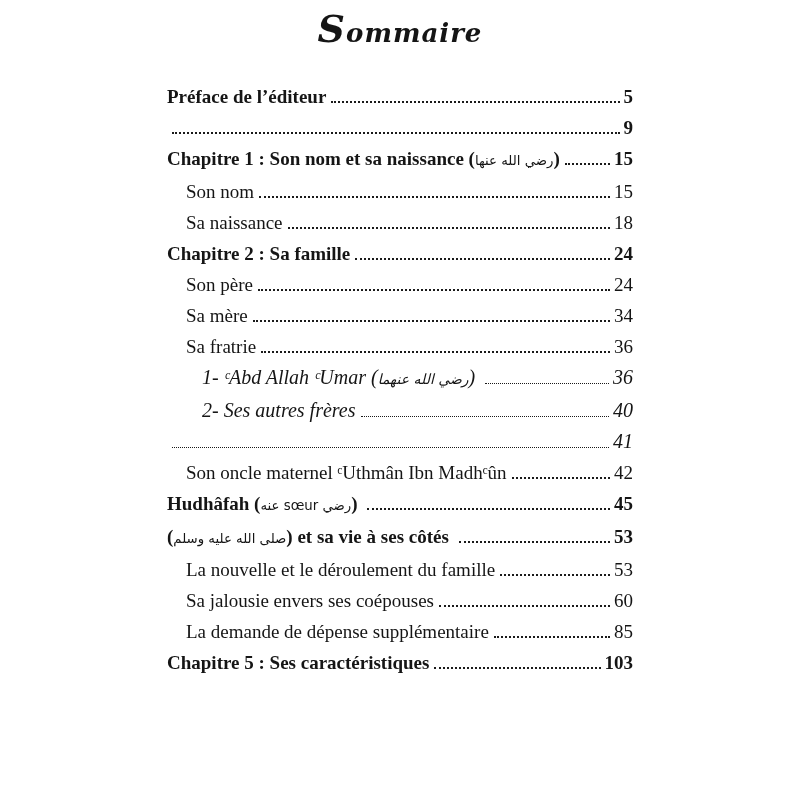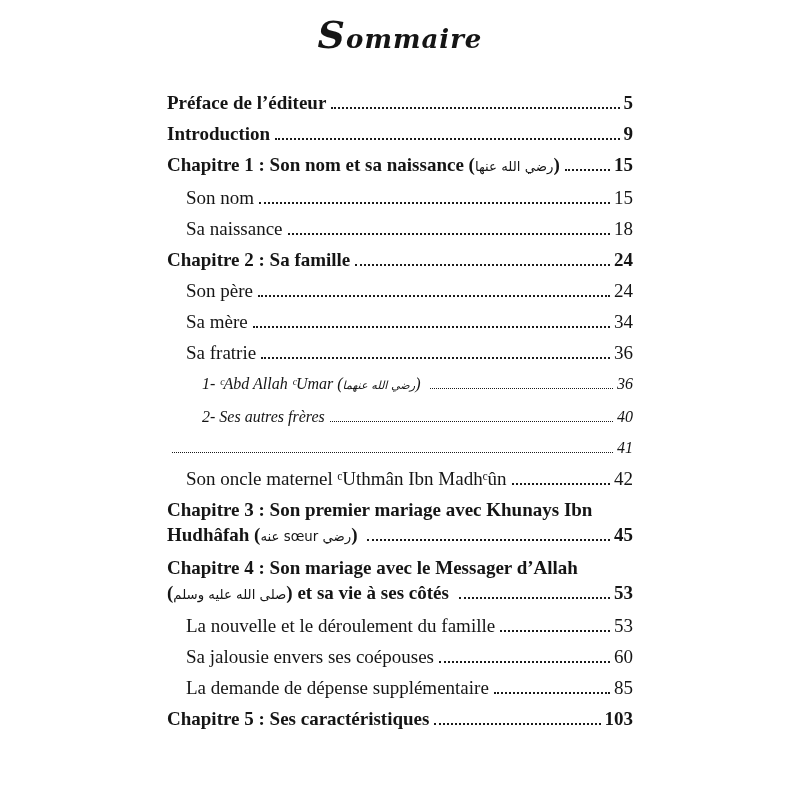--- a/index.html
+++ b/index.html
@@ -7,21 +7,21 @@
     background: #ffffff;
   }
   body {
     width: 800px; height: 800px; overflow: hidden;
     font-family: "Liberation Serif", "DejaVu Serif", serif;
     color: #151515;
   }
   .book-page {
     width: 800px; height: 800px;
     box-sizing: border-box;
-    padding-top: 18px;
+    padding-top: 12px;
   }
   .title {
     margin: 0;
     text-align: center;
     font-family: "DejaVu Serif", serif;
     font-style: italic;
     font-weight: 600;
     font-size: 26px;
     line-height: 34px;
     letter-spacing: 1px;
@@ -38,21 +38,21 @@
   .line {
     display: flex;
     align-items: baseline;
     line-height: 25px;
     font-size: 19px;
   }
   .chapter .line { font-weight: bold; }
 
   .label { white-space: pre-wrap; }
   .section .label { padding-left: 19px; }
-  .subsection .line { font-size: 16px; font-style: italic; line-height: 25px; }
+  .subsection .line { font-size: 20px; font-style: italic; line-height: 25px; }
   .subsection .label { padding-left: 35px; }
 
   .leader {
     flex: 1 1 auto;
     min-width: 14px;
     border-bottom: 2.2px dotted #1a1a1a;
     margin: 0 4px 4px 5px;
   }
   .chapter .leader { border-bottom-width: 2.7px; margin-bottom: 3px; }
   .subsection .leader { border-bottom-width: 1.6px; margin-bottom: 3px; }
@@ -74,21 +74,20 @@
   <div class="toc">
       <div class="entry chapter">
         <div class="line">
           <span class="label"><span class="txt">Préface de l’éditeur</span></span>
           <span class="leader"></span>
           <span class="page-num">5</span>
         </div>
       </div>
       <div class="entry chapter">
         <div class="line">
-          <span class="label"><span class="txt">Introduction</span></span>
           <span class="leader"></span>
           <span class="page-num">9</span>
         </div>
       </div>
       <div class="entry chapter">
         <div class="line">
           <span class="label"><span class="txt">Chapitre 1 : Son nom et sa naissance (</span><span class="arabic" dir="rtl">رضي الله عنها</span><span class="txt">)</span></span>
           <span class="leader"></span>
           <span class="page-num">15</span>
         </div>
@@ -157,32 +156,26 @@
       </div>
       <div class="entry section">
         <div class="line">
           <span class="label"><span class="txt">Son oncle maternel ᶜUthmân Ibn Madhᶜûn</span></span>
           <span class="leader"></span>
           <span class="page-num">42</span>
         </div>
       </div>
       <div class="entry chapter">
         <div class="line">
-          <span class="label"><span class="txt">Chapitre 3 : Son premier mariage avec Khunays Ibn</span></span>
-        </div>
-        <div class="line">
           <span class="label"><span class="txt">Hudhâfah (</span><span class="arabic" dir="rtl">رضي sœur عنه</span><span class="txt">) </span></span>
           <span class="leader"></span>
           <span class="page-num">45</span>
         </div>
       </div>
       <div class="entry chapter">
-        <div class="line">
-          <span class="label"><span class="txt">Chapitre 4 : Son mariage avec le Messager d’Allah</span></span>
-        </div>
         <div class="line">
           <span class="label"><span class="txt">(</span><span class="arabic" dir="rtl">صلى الله عليه وسلم</span><span class="txt">) et sa vie à ses côtés </span></span>
           <span class="leader"></span>
           <span class="page-num">53</span>
         </div>
       </div>
       <div class="entry section">
         <div class="line">
           <span class="label"><span class="txt">La nouvelle et le déroulement du famille</span></span>
           <span class="leader"></span>

